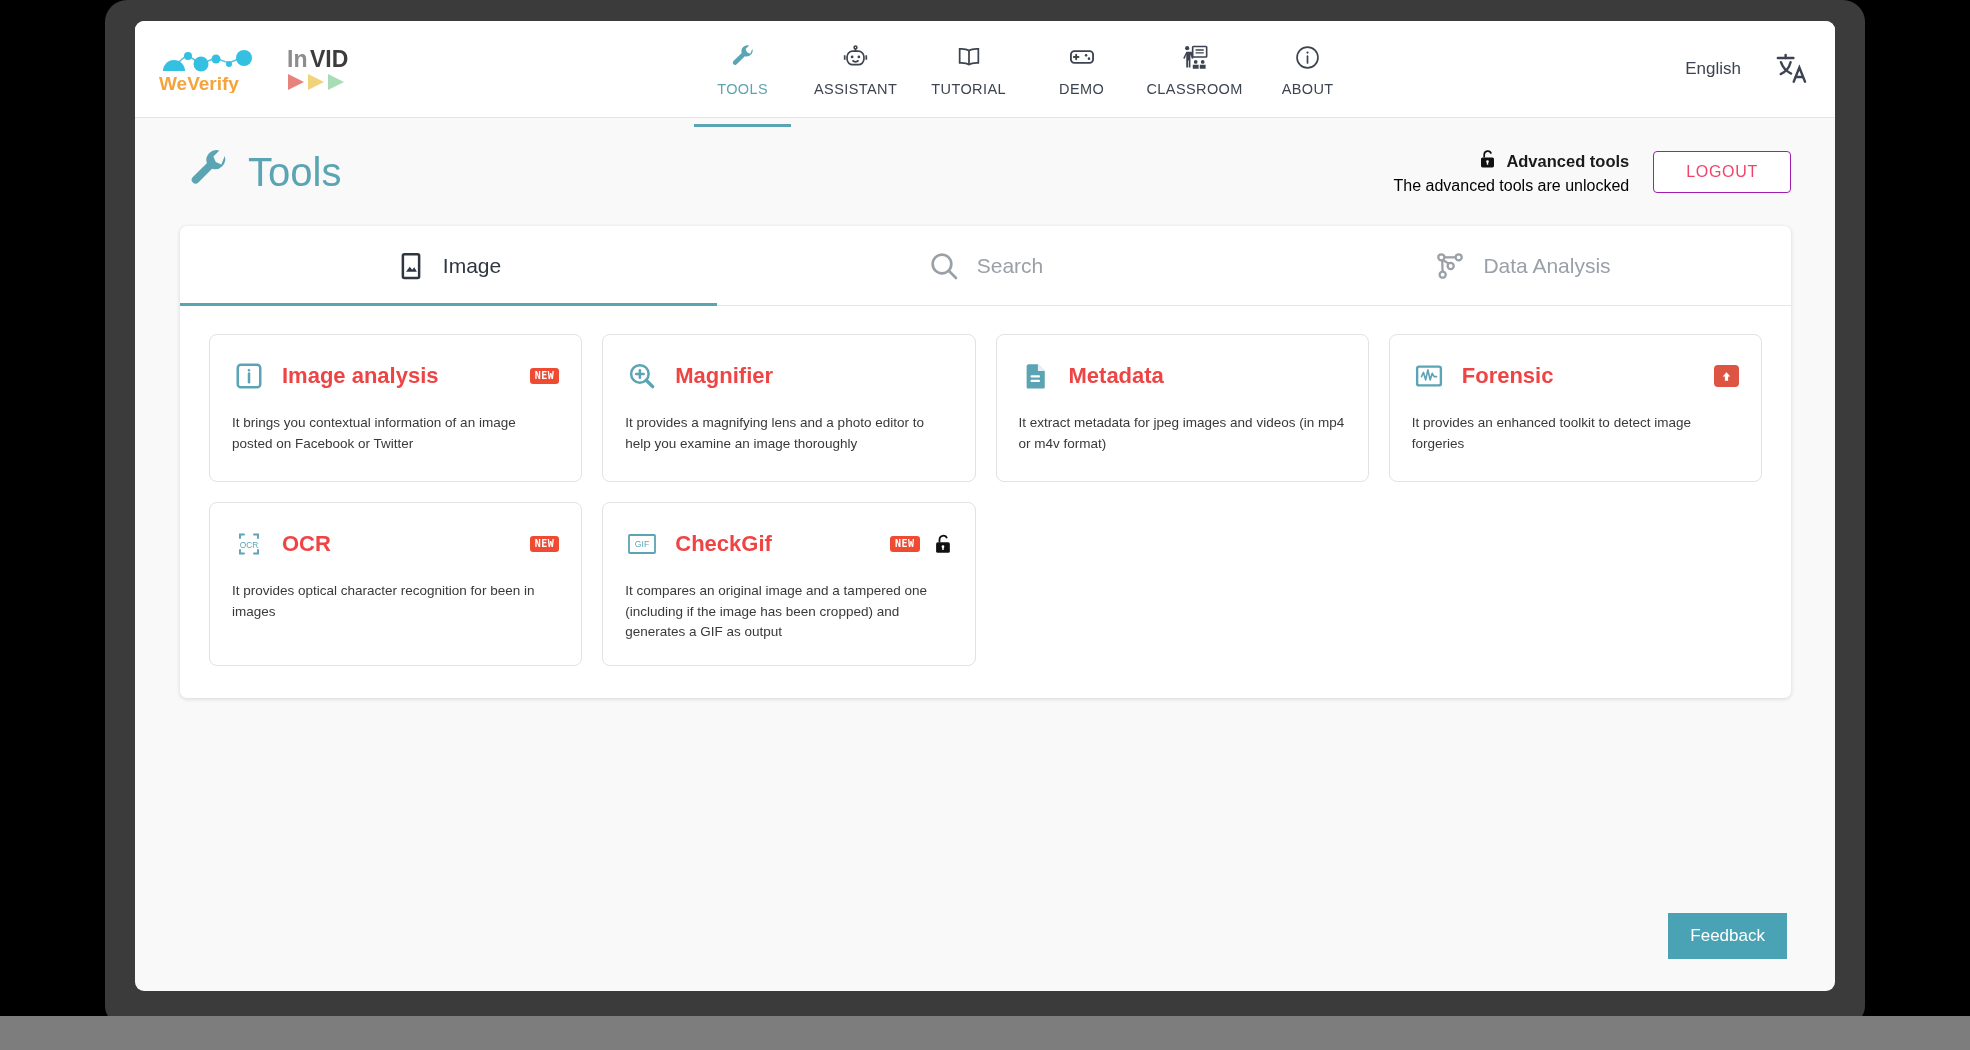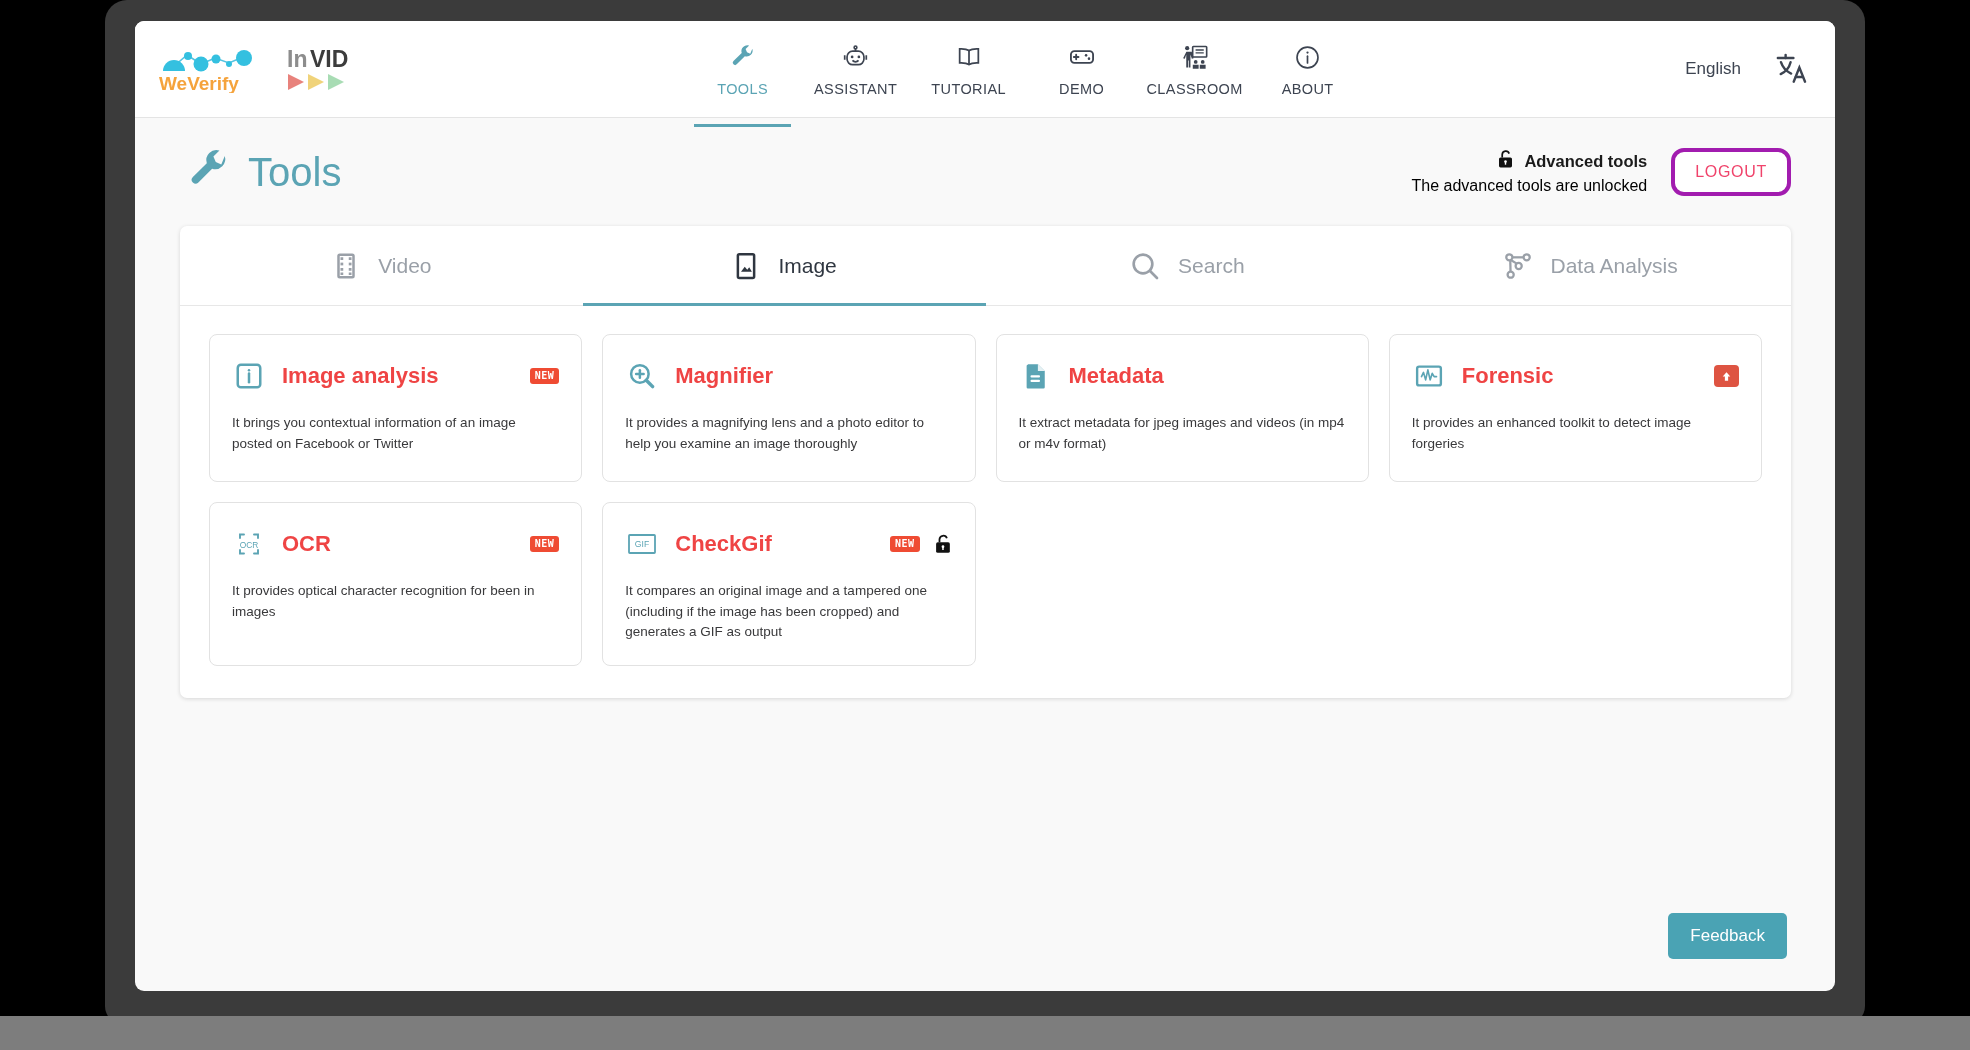--- a/index.html
+++ b/index.html
@@ -161,25 +161,25 @@
   #advanced-title {
     font-size: 16.5px;
     font-weight: bold;
     color: #1b1b1b;
   }
   #advanced-sub {
     font-size: 16px;
     color: #000000;
   }
   #logout-button {
-    border: 4px solid #a21caf;
+    border: 1px solid #a21caf;
     color: #f0436b;
     background: #ffffff;
-    border-radius: 13px;
-    padding: 11px 20px;
+    border-radius: 4px;
+    padding: 11px 32px;
     font-size: 16px;
     letter-spacing: 0.7px;
     cursor: pointer;
     font-family: "Liberation Sans", sans-serif;
   }
 
   
   #panel {
     position: relative;
     margin: 0 44px 0 45px;
@@ -294,21 +294,21 @@
   }
 
   
   #feedback-button {
     position: absolute;
     right: 48px;
     bottom: 32px;
     background: #4aa3b4;
     color: #ffffff;
     border: none;
-    border-radius: 5px;
+    border-radius: 0;
     padding: 13px 22px;
     font-size: 17px;
     cursor: pointer;
     font-family: "Liberation Sans", sans-serif;
   }
 </style>
 </head>
 <body>
 
 <div id="device-frame"></div>
@@ -467,36 +467,20 @@
         <div id="advanced-sub">The advanced tools are unlocked</div>
       </div>
       <button id="logout-button">LOGOUT</button>
     </div>
   </div>
 
   <div id="panel">
 
     <div id="tabs">
 
-      <div class="tab">
-        <span class="tab-icon">
-          <svg width="30" height="30" viewBox="0 0 24 24" fill="currentColor">
-            <rect x="6" y="3" width="12" height="18" rx="1" fill="none" stroke="currentColor" stroke-width="2"></rect>
-            <rect x="7.6" y="5" width="2.2" height="2.2"></rect>
-            <rect x="7.6" y="9.3" width="2.2" height="2.2"></rect>
-            <rect x="7.6" y="13.6" width="2.2" height="2.2"></rect>
-            <rect x="7.6" y="17.2" width="2.2" height="2"></rect>
-            <rect x="14.2" y="5" width="2.2" height="2.2"></rect>
-            <rect x="14.2" y="9.3" width="2.2" height="2.2"></rect>
-            <rect x="14.2" y="13.6" width="2.2" height="2.2"></rect>
-            <rect x="14.2" y="17.2" width="2.2" height="2"></rect>
-          </svg>
-        </span>
-        <span class="tab-label">Video</span>
-      </div>
 
       <div class="tab active">
         <span class="tab-icon">
           <svg width="30" height="30" viewBox="0 0 24 24" fill="none" stroke="currentColor" stroke-width="2">
             <rect x="5.5" y="2.5" width="13" height="19" rx="1.2"></rect>
             <path d="M8 16.5l3-4 2 2.4 1.6-2 2.1 3.6z" fill="currentColor" stroke="none"></path>
           </svg>
         </span>
         <span class="tab-label">Image</span>
       </div>

